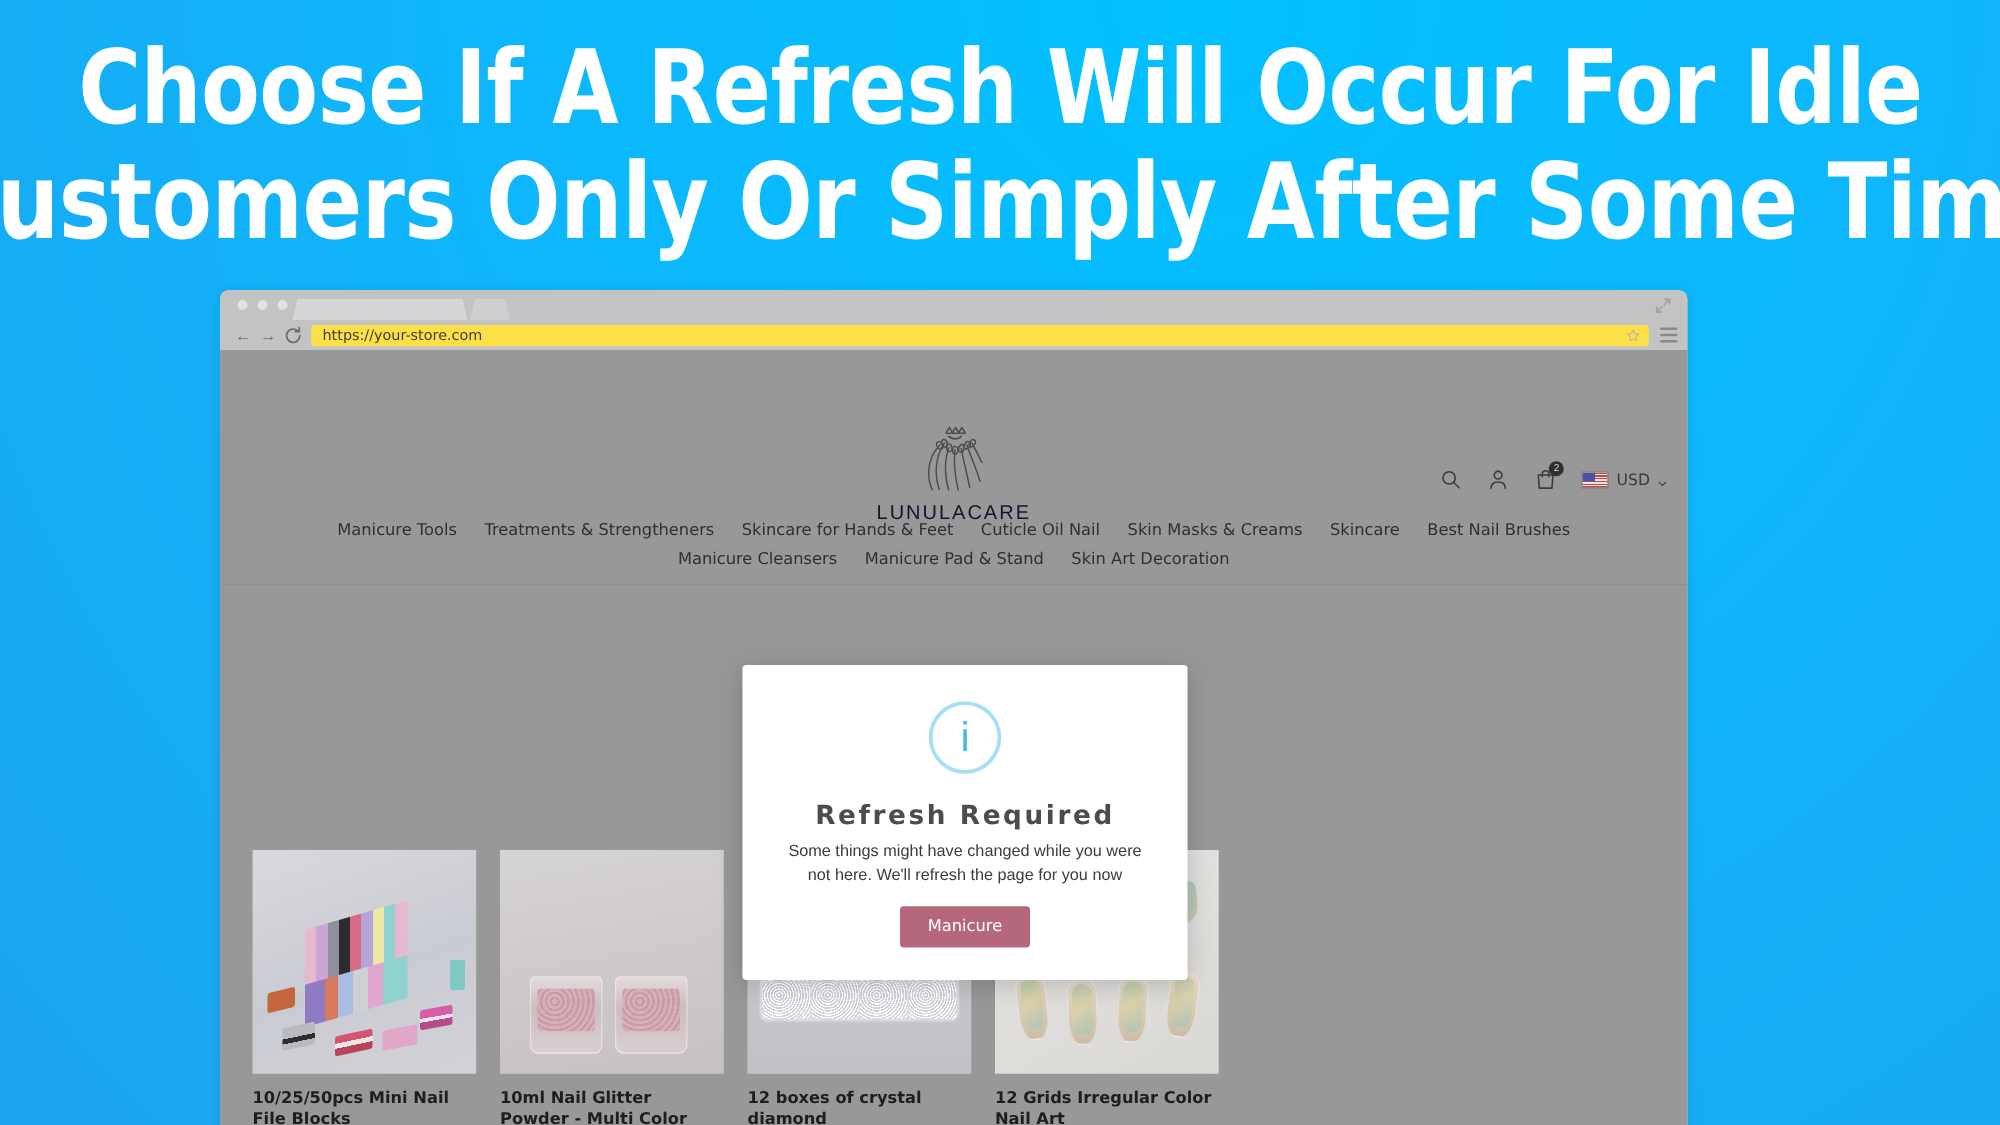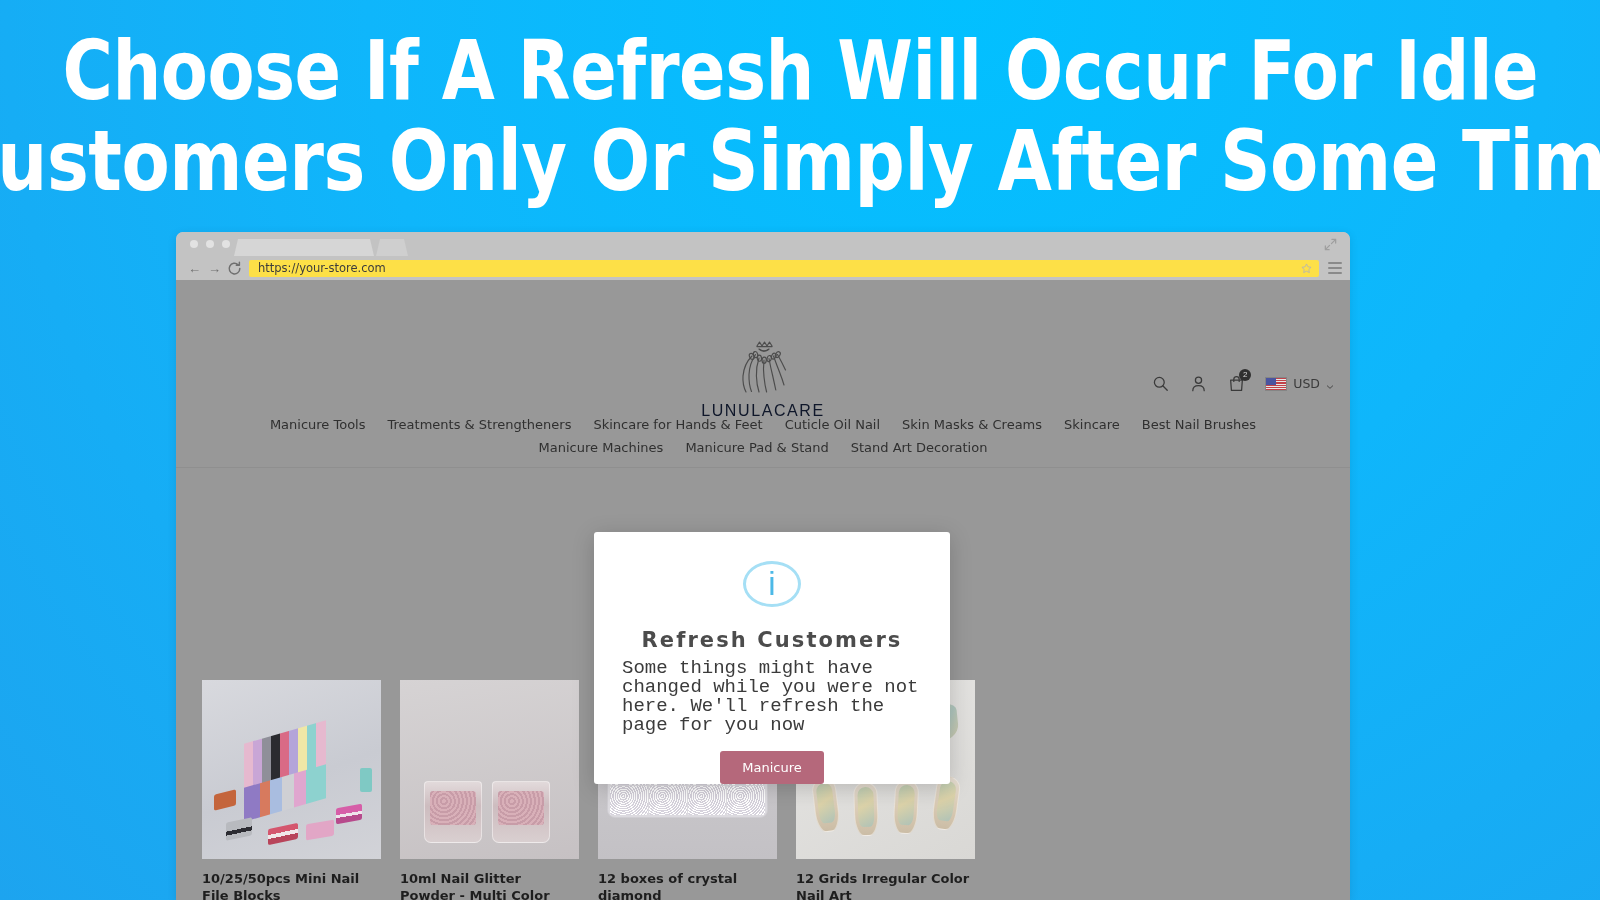--- a/index.html
+++ b/index.html
@@ -346,22 +346,23 @@
     margin-top: 21px;
     font-family: "DejaVu Sans", sans-serif;
     font-weight: 700;
     font-size: 21px;
     letter-spacing: 2.1px;
     color: #4c4c4c;
   }
   .modal-body {
     margin-top: 7px;
     width: 300px;
-    font-family: Liberation Mono, monospace;
-    font-size: 19px;
+    text-align: center;
+    font-family: Liberation Sans, sans-serif;
+    font-size: 13px;
     line-height: 19px;
     color: #3b3b3b;
   }
   .refresh-btn {
     margin-top: 16px;
     background: #b5687b;
     color: #ffffff;
     border: none;
     border-radius: 3px;
     padding: 9px 22px;
@@ -475,23 +476,23 @@
       </div>
 
       <nav class="nav">
         <a class="nav-item">Manicure Tools</a>
         <a class="nav-item">Treatments &amp; Strengtheners</a>
         <a class="nav-item">Skincare for Hands &amp; Feet</a>
         <a class="nav-item">Cuticle Oil Nail</a>
         <a class="nav-item">Skin Masks &amp; Creams</a>
         <a class="nav-item">Skincare</a>
         <a class="nav-item">Best Nail Brushes</a>
-        <a class="nav-item">Manicure Machines</a>
+        <a class="nav-item">Manicure Cleansers</a>
         <a class="nav-item">Manicure Pad &amp; Stand</a>
-        <a class="nav-item">Stand Art Decoration</a>
+        <a class="nav-item">Skin Art Decoration</a>
       </nav>
     </div>
 
     <div class="grid">
 
       <div class="card">
         <div class="card-img">
           <div class="ph ph1">
             <div class="block" style="left:42px;top:52px;width:82px;height:62px;background:linear-gradient(90deg,#e6b9cf 0 9px,#c9a6d6 9px 18px,#8f8f99 18px 27px,#2b2b30 27px 36px,#d96a86 36px 45px,#b4a4d9 45px 54px,#efe7a6 54px 63px,#8dd2cf 63px 72px,#e6b9cf 72px 82px);"></div>
             <div class="block" style="left:42px;top:96px;width:82px;height:34px;background:linear-gradient(90deg,#8f7ac4 0 16px,#d77a5e 16px 26px,#a9bde0 26px 38px,#cfd0d4 38px 50px,#e0a6cf 50px 62px,#8dd2cf 62px 82px);"></div>
@@ -556,19 +557,19 @@
         </div>
         <div class="card-title">12 Grids Irregular Color Nail Art</div>
 
       </div>
     </div>
 
     <div class="modal">
       <div class="info-circle">
         <span class="info-i">i</span>
       </div>
-      <div class="modal-title">Refresh Customers</div>
+      <div class="modal-title">Refresh Required</div>
       <div class="modal-body">Some things might have changed while you were not here. We'll refresh the page for you now</div>
       <button class="refresh-btn">Manicure</button>
     </div>
 
   </div>
 </div>
 
 </body></html>

